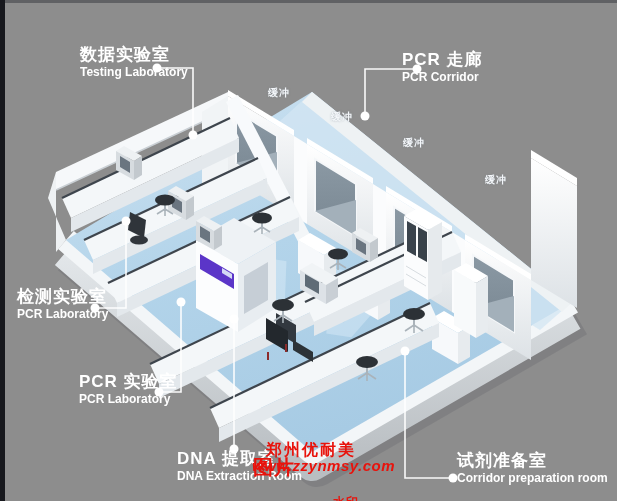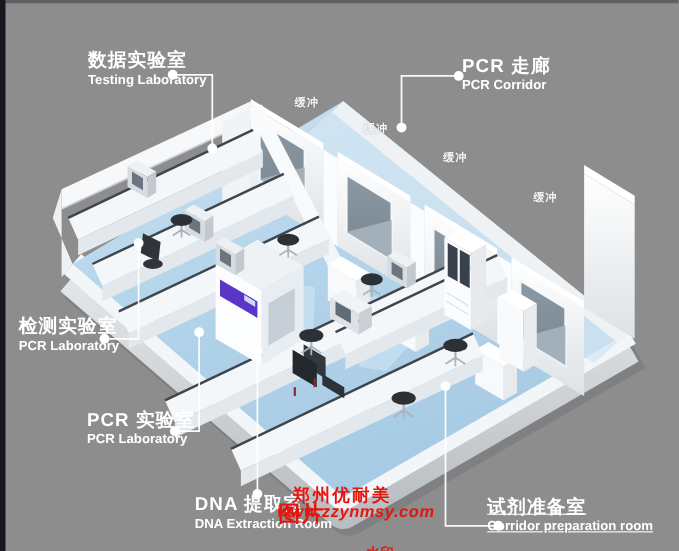--- a/index.html
+++ b/index.html
@@ -258,37 +258,37 @@
         <circle cx="234" cy="449" r="4.5"></circle>
       <circle cx="453" cy="478" r="4.5"></circle>
         <circle cx="405" cy="351" r="4.5"></circle>
     </g>
   </svg>
 
   <div class="callout" style="left:80px;top:46px;">
     <span class="zh">数据实验室</span>
     <span class="en">Testing Laboratory</span>
   </div>
-  <div class="callout" style="left:420px;top:51px;">
+  <div class="callout" style="left:402px;top:51px;">
     <span class="zh">PCR 走廊</span>
     <span class="en">PCR Corridor</span>
   </div>
   <div class="callout" style="left:17px;top:288px;">
     <span class="zh">检测实验室</span>
     <span class="en">PCR Laboratory</span>
   </div>
   <div class="callout" style="left:79px;top:373px;">
     <span class="zh">PCR 实验室</span>
     <span class="en">PCR Laboratory</span>
   </div>
   <div class="callout" style="left:177px;top:450px;">
     <span class="zh">DNA 提取室</span>
     <span class="en">DNA Extraction Room</span>
   </div>
-  <div class="callout" style="left:443px;top:452px;text-decoration:underline;">
+  <div class="callout" style="left:457px;top:452px;">
     <span class="zh">试剂准备室</span>
     <span class="en">Corridor preparation room</span>
   </div>
 
   <div class="buffer" style="left:234px;top:86px;">缓冲</div>
   <div class="buffer" style="left:297px;top:110px;">缓冲</div>
   <div class="buffer" style="left:369px;top:136px;">缓冲</div>
   <div class="buffer" style="left:451px;top:173px;">缓冲</div>
 
   <div class="wm" style="left:266px;top:440px;font-size:16px;letter-spacing:2px;text-align:right;">郑州优耐美</div>

